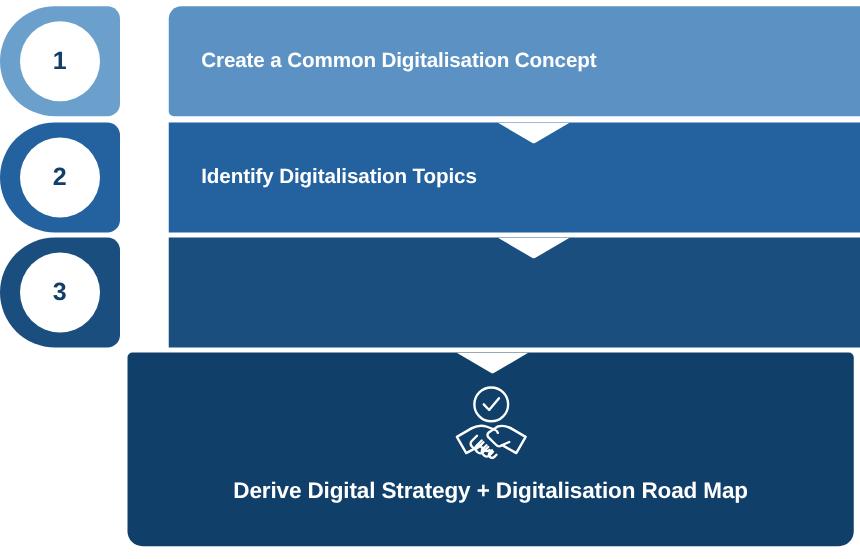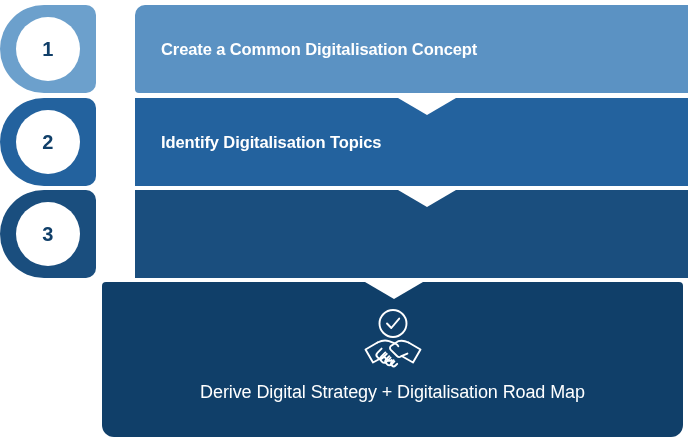--- a/index.html
+++ b/index.html
@@ -112,21 +112,21 @@
     height: 72px;
   }
   #outcome-label {
     position: absolute;
     left: 0;
     right: 0;
     top: 100px;
     text-align: center;
     color: #ffffff;
     font-size: 18px;
-    font-weight: normal;
+    font-weight: bold;
     letter-spacing: -0.1px;
   }
 </style>
 </head>
 <body>
 
 <div id="canvas">
 
   <div class="step-row" id="row-1">
     <div class="step-badge" style="background:#6CA0CC;">

